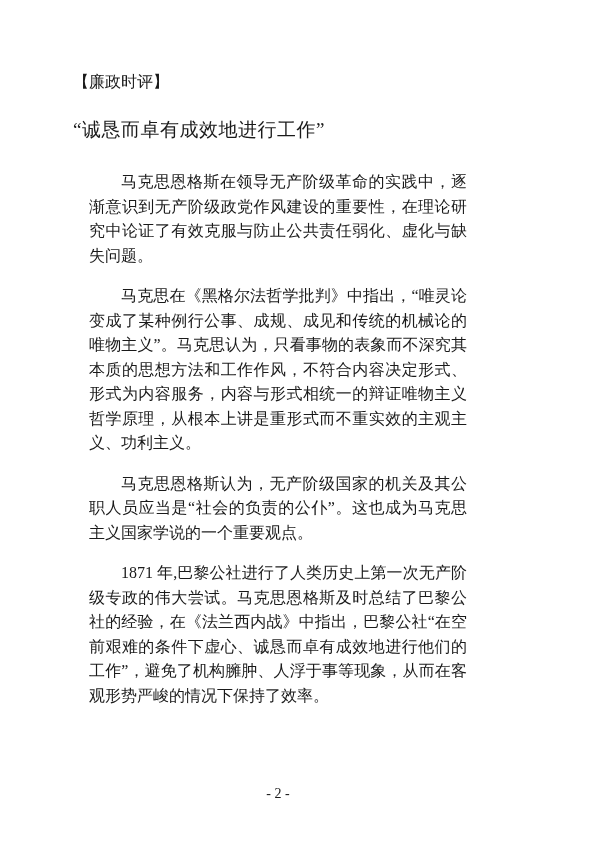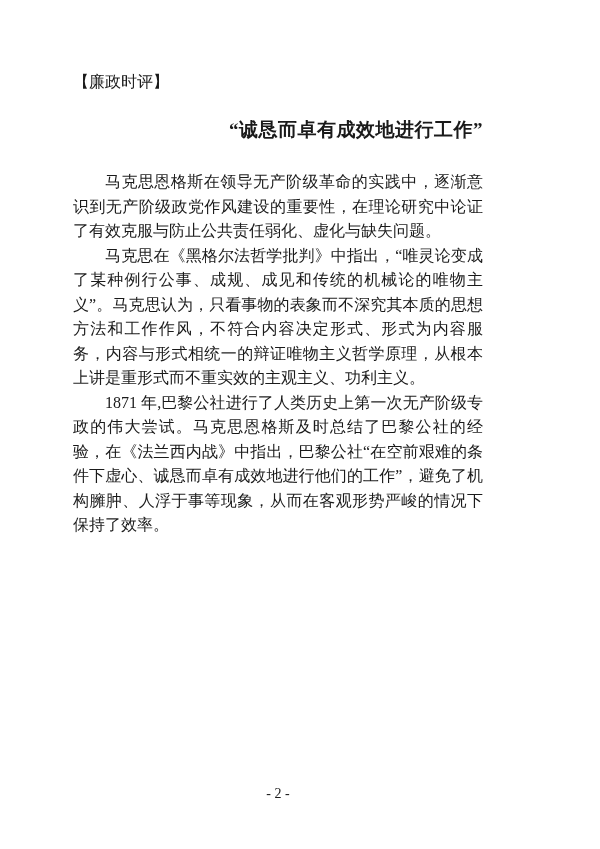--- a/index.html
+++ b/index.html
@@ -23,33 +23,33 @@
   .header {
     padding-top: 72px;
     font-size: 16px;
     line-height: 20px;
     text-align: left;
   }
   .title {
     margin: 26px 0 0 0;
     font-size: 19px;
     line-height: 24px;
-    font-weight: bold;
-    text-align: right;
+    font-weight: normal;
+    text-align: left;
     letter-spacing: 0.5px;
   }
   .body {
     margin-top: 28px;
     font-size: 16px;
     line-height: 24.5px;
     text-align: justify;
     text-justify: inter-ideograph;
   }
   .body p {
-    margin: 0;
+    margin: 16px;
     padding: 0;
     text-indent: 2em;
   }
   .page-number {
     position: absolute;
     left: 0;
     right: 0;
     top: 785px;
     text-align: center;
     font-size: 14px;
@@ -60,17 +60,18 @@
 </head>
 <body>
 
 <div class="page">
   <div class="content">
     <div class="header">【廉政时评】</div>
     <h1 class="title">“诚恳而卓有成效地进行工作”</h1>
     <div class="body">
       <p>马克思恩格斯在领导无产阶级革命的实践中，逐渐意识到无产阶级政党作风建设的重要性，在理论研究中论证了有效克服与防止公共责任弱化、虚化与缺失问题。</p>
       <p>马克思在《黑格尔法哲学批判》中指出，“唯灵论变成了某种例行公事、成规、成见和传统的机械论的唯物主义”。马克思认为，只看事物的表象而不深究其本质的思想方法和工作作风，不符合内容决定形式、形式为内容服务，内容与形式相统一的辩证唯物主义哲学原理，从根本上讲是重形式而不重实效的主观主义、功利主义。</p>
+      <p>马克思恩格斯认为，无产阶级国家的机关及其公职人员应当是“社会的负责的公仆”。这也成为马克思主义国家学说的一个重要观点。</p>
       <p>1871 年,巴黎公社进行了人类历史上第一次无产阶级专政的伟大尝试。马克思恩格斯及时总结了巴黎公社的经验，在《法兰西内战》中指出，巴黎公社“在空前艰难的条件下虚心、诚恳而卓有成效地进行他们的工作”，避免了机构臃肿、人浮于事等现象，从而在客观形势严峻的情况下保持了效率。</p>
     </div>
   </div>
   <div class="page-number">- 2 -</div>
 </div>
 
 </body></html>

